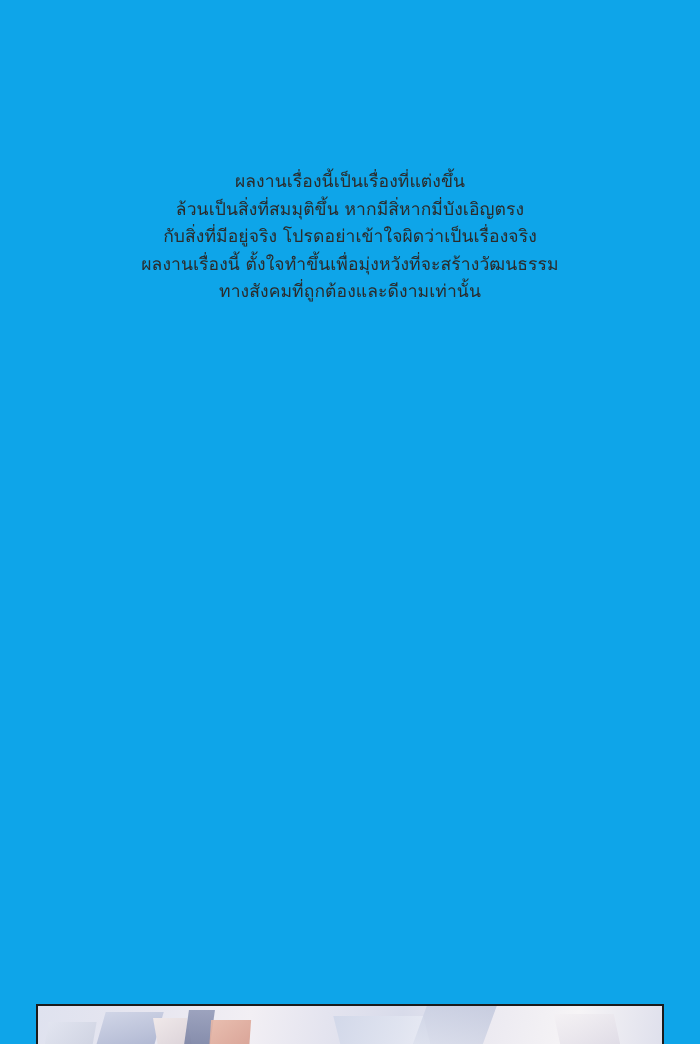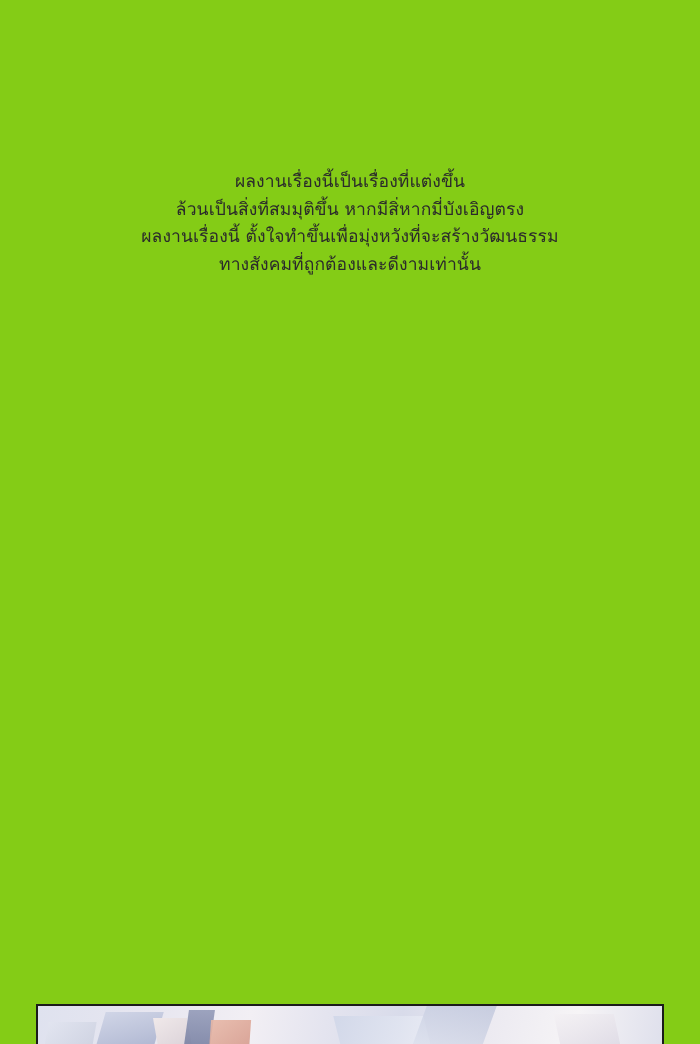--- a/index.html
+++ b/index.html
@@ -11,21 +11,21 @@
     height: 1044px;
     background: #ffffff;
     font-family: "DejaVu Sans", sans-serif;
     overflow: hidden;
     position: relative;
   }
   .page {
     position: relative;
     width: 700px;
     height: 1044px;
-    background: #84cc16;
+    background: #0ea5e9;
   }
   .disclaimer {
     position: absolute;
     top: 168px;
     left: 0;
     width: 700px;
     text-align: center;
     color: #2b2b2b;
     font-size: 17.5px;
     line-height: 27.5px;
@@ -110,20 +110,21 @@
   }
 </style>
 </head>
 <body>
 
 <div class="page">
 
   <div class="disclaimer">
     <span class="line">ผลงานเรื่องนี้เป็นเรื่องที่แต่งขึ้น</span>
     <span class="line">ล้วนเป็นสิ่งที่สมมุติขึ้น หากมีสิ่หากมี่บังเอิญตรง</span>
+    <span class="line">กับสิ่งที่มีอยู่จริง โปรดอย่าเข้าใจผิดว่าเป็นเรื่องจริง</span>
     <span class="line">ผลงานเรื่องนี้ ตั้งใจทำขึ้นเพื่อมุ่งหวังที่จะสร้างวัฒนธรรม</span>
     <span class="line">ทางสังคมที่ถูกต้องและดีงามเท่านั้น</span>
   </div>
 
   <div class="art-frame">
     <div class="art-inner">
       <div class="art-shape sh9"></div>
       <div class="art-shape sh1"></div>
       <div class="art-shape sh2"></div>
       <div class="art-shape sh3"></div>

